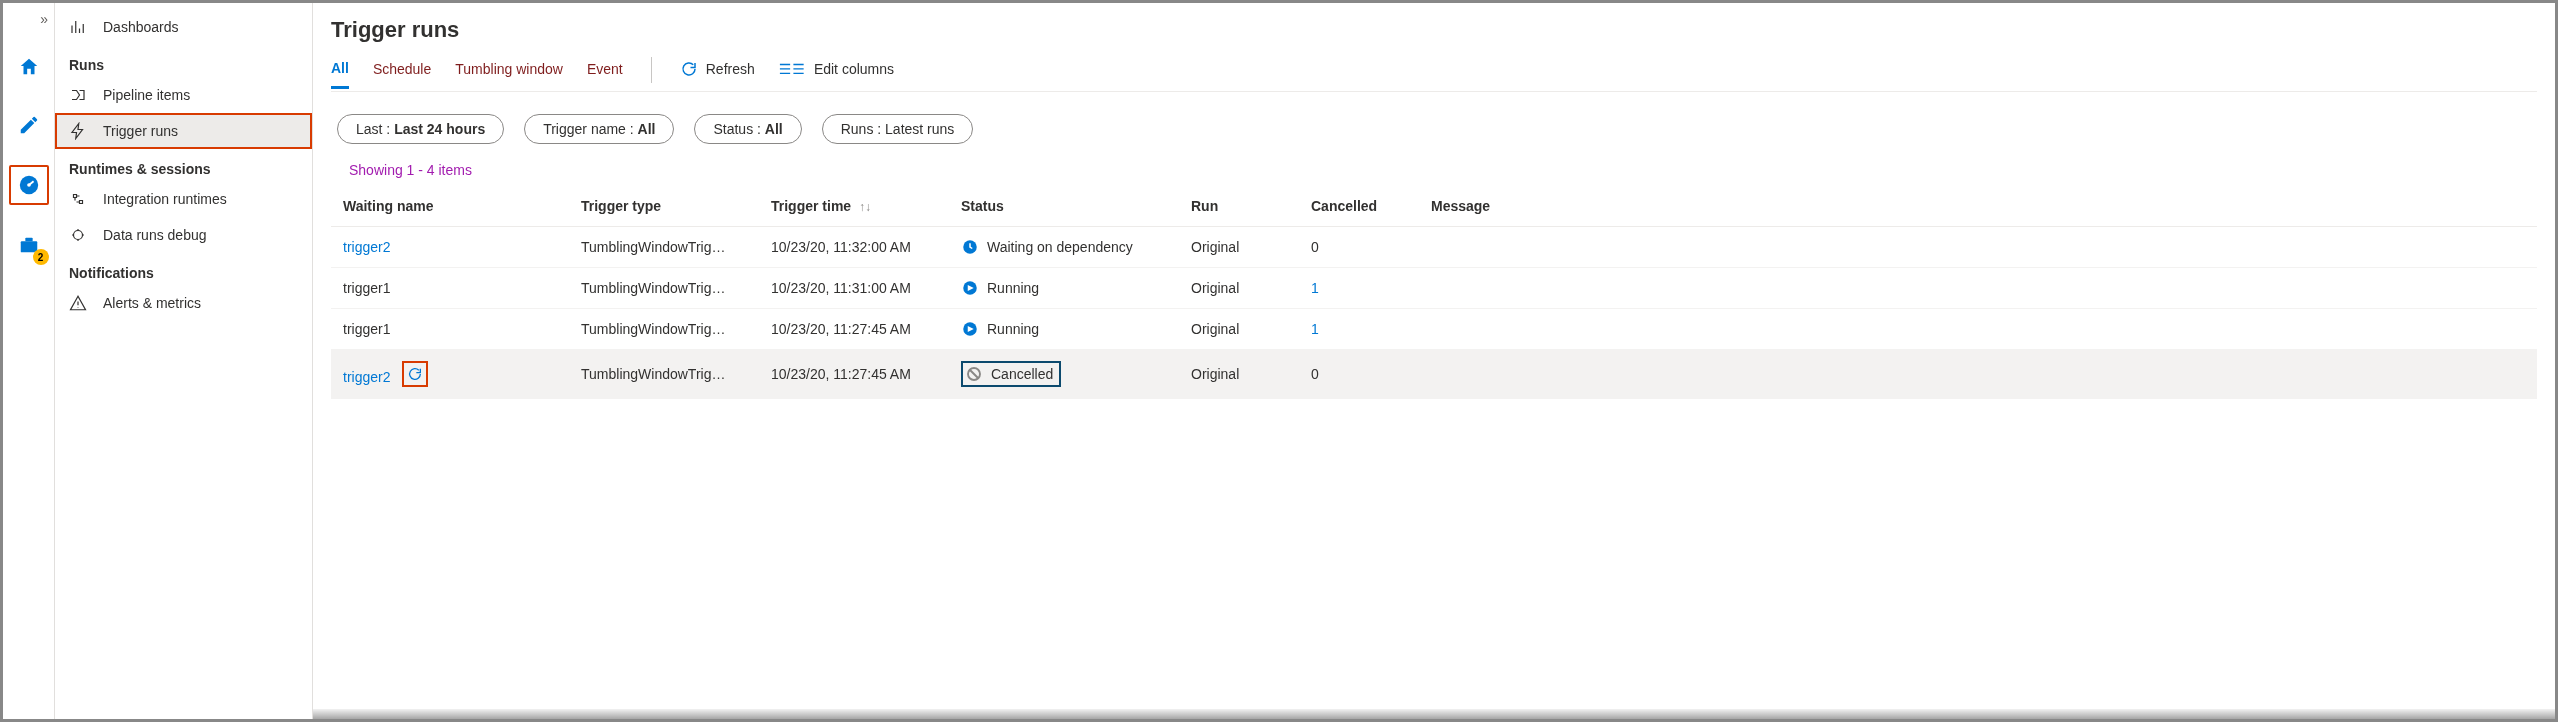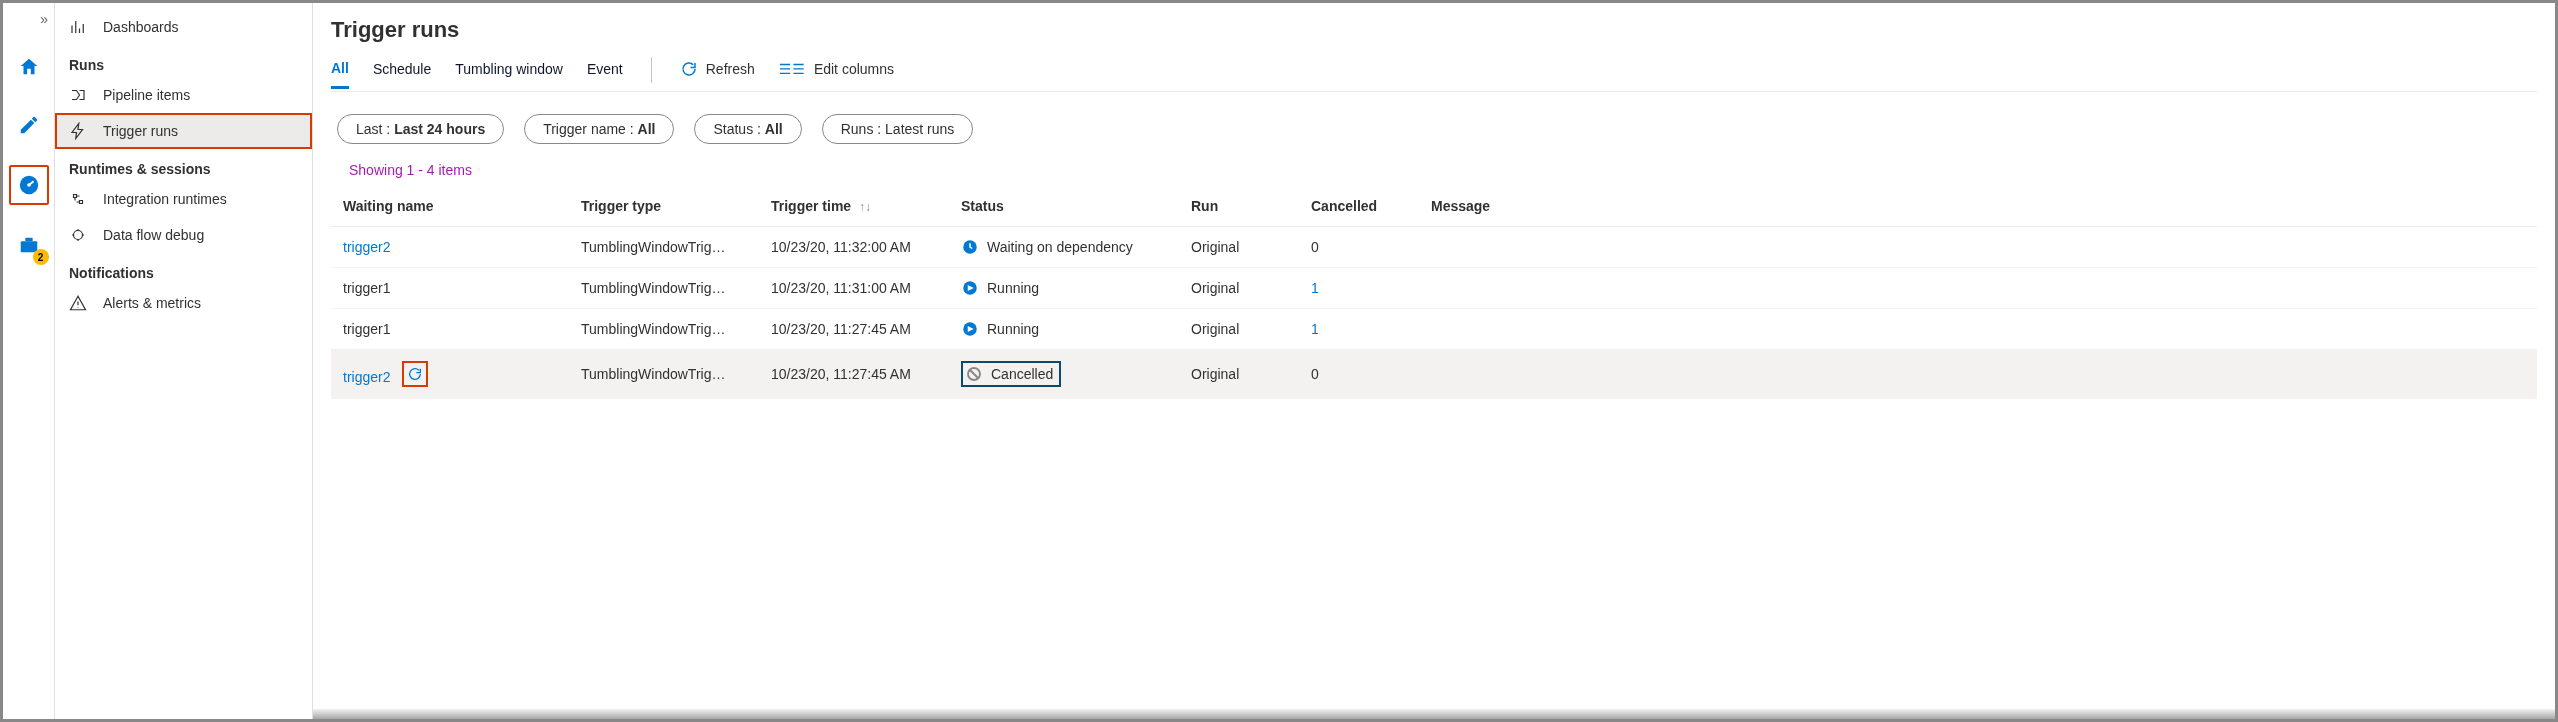--- a/index.html
+++ b/index.html
@@ -108,21 +108,21 @@
     display:flex;
     align-items:center;
     gap: 24px;
     border-bottom:1px solid #edebe9;
     padding-bottom: 0;
     margin-bottom: 22px;
   }
   .tab {
     padding-bottom:10px;
     cursor:pointer;
-    color:#0f172a;
+    color:#7f1d1d;
   }
   .tab.active {
     color:#0078d4;
     border-bottom: 3px solid #0078d4;
     margin-bottom:-1px;
     font-weight:600;
   }
   .tab-sep {
     width:1px;
     height:26px;
@@ -271,21 +271,21 @@
       <svg viewBox="0 0 24 24">
           <path stroke="#323130" stroke-width="1.6" fill="none" d="M6 6h4v4H6zM14 14h4v4h-4zM10 8h4M14 16h-4M8 10v4"></path>
         </svg>
       <span>Integration runtimes</span>
     </div>
     <div class="side-row">
       <svg viewBox="0 0 24 24">
           <circle cx="12" cy="12" r="6" stroke="#323130" stroke-width="1.6" fill="none"></circle>
           <path stroke="#323130" stroke-width="1.6" d="M4 12h2M18 12h2M12 4v2M12 18v2"></path>
         </svg>
-      <span>Data flow debug</span>
+      <span>Data runs debug</span>
     </div>
     <div class="side-header">Notifications</div>
     <div class="side-row">
       <svg viewBox="0 0 24 24">
           <path stroke="#323130" stroke-width="1.6" fill="none" d="M12 3L2 21h20L12 3zM12 10v5M12 18v.5"></path>
         </svg>
       <span>Alerts &amp; metrics</span>
     </div>
   </div>
 

